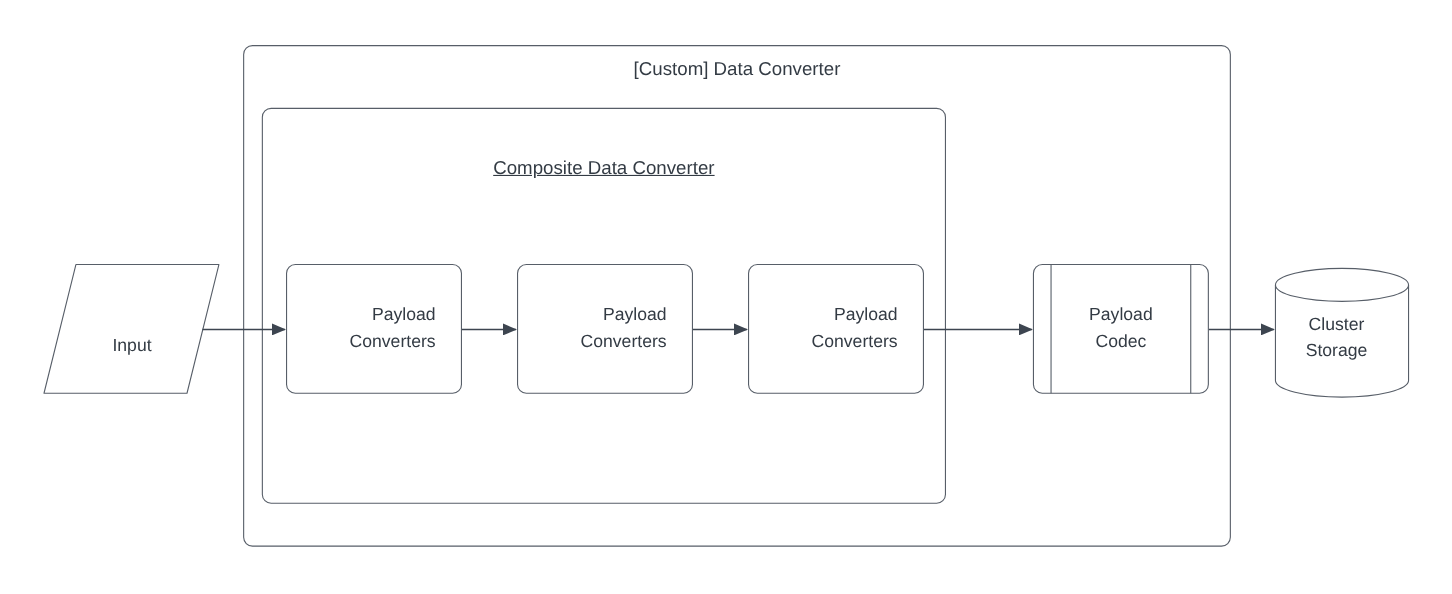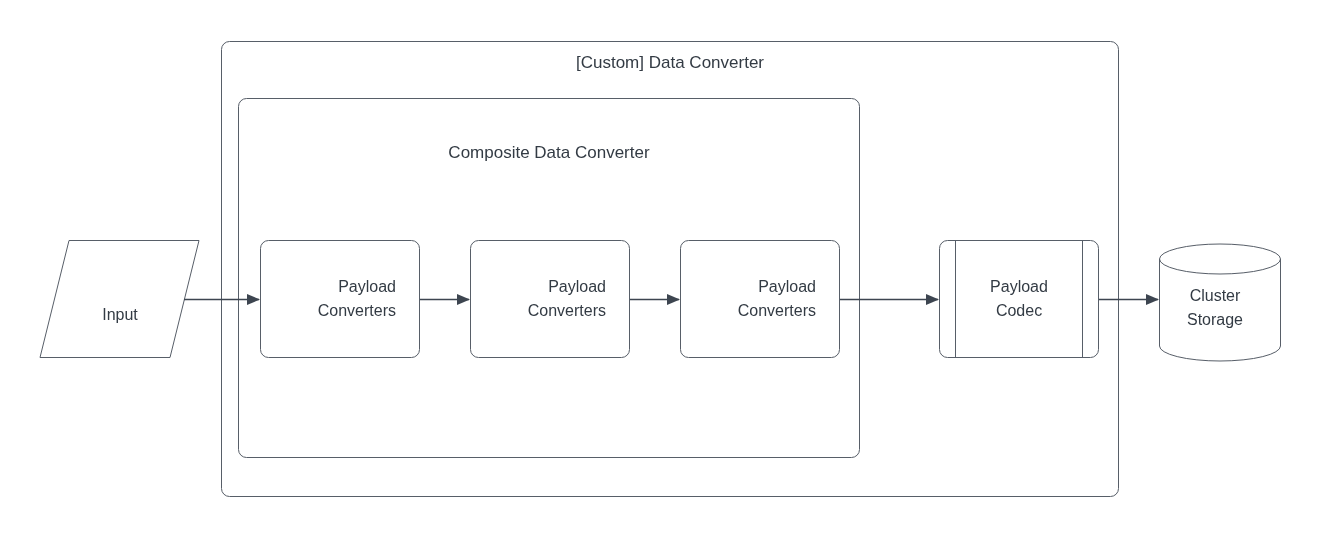--- a/index.html
+++ b/index.html
@@ -59,21 +59,21 @@
     <path d="M1159.5,259 a60.5,15 0 0,0 121,0" fill="none" stroke="#575e68" stroke-width="1"></path>
 
     <line x1="184" y1="299.5" x2="259" y2="299.5" stroke="#3d4550" stroke-width="1.5" marker-end="url(#ah)"></line>
     <line x1="420" y1="299.5" x2="469" y2="299.5" stroke="#3d4550" stroke-width="1.5" marker-end="url(#ah)"></line>
     <line x1="630" y1="299.5" x2="679" y2="299.5" stroke="#3d4550" stroke-width="1.5" marker-end="url(#ah)"></line>
     <line x1="840" y1="299.5" x2="938" y2="299.5" stroke="#3d4550" stroke-width="1.5" marker-end="url(#ah)"></line>
     <line x1="1099" y1="299.5" x2="1158" y2="299.5" stroke="#3d4550" stroke-width="1.5" marker-end="url(#ah)"></line>
   </svg>
 
   <div class="title" style="left:221px;top:53px;width:898px;">[Custom] Data Converter</div>
-  <div class="title" style="left:238px;top:143px;width:622px;">Composite Data Converter</div>
+  <div class="title" style="left:238px;top:143px;width:622px;text-decoration:underline;">Composite Data Converter</div>
 
   <div class="lbl" style="left:40px;top:240px;width:160px;height:150px;">
     <span>Input</span>
   </div>
 
   <div class="lbl" style="left:260px;top:240px;width:160px;height:118px;">
     <span class="wrap110">Payload Converters</span>
   </div>
 
   <div class="lbl" style="left:470px;top:240px;width:160px;height:118px;">

